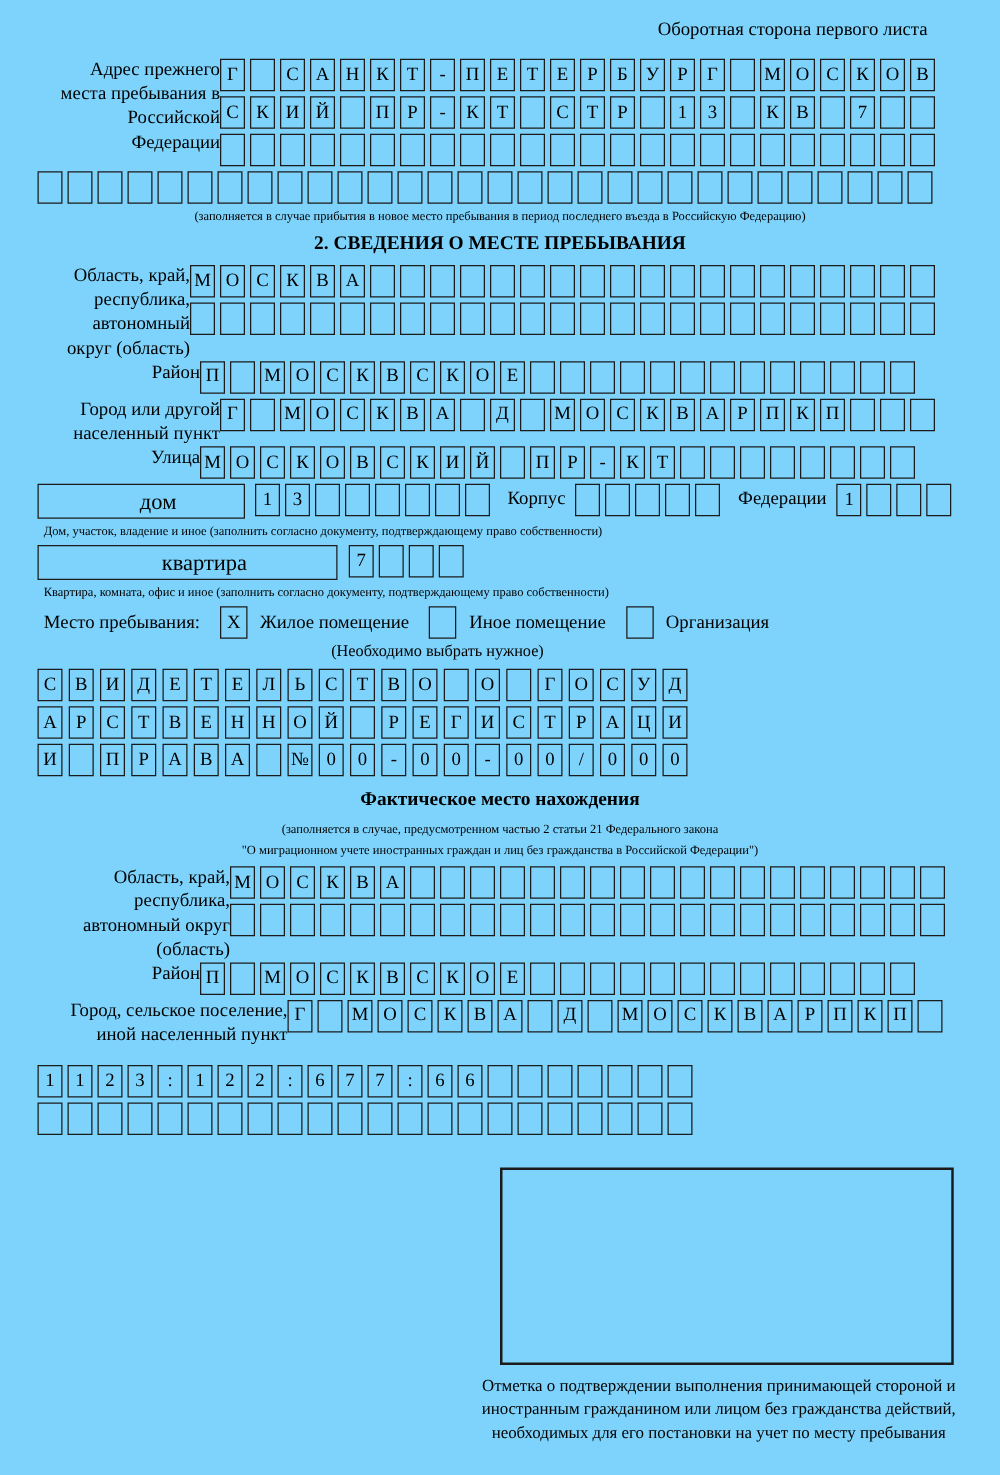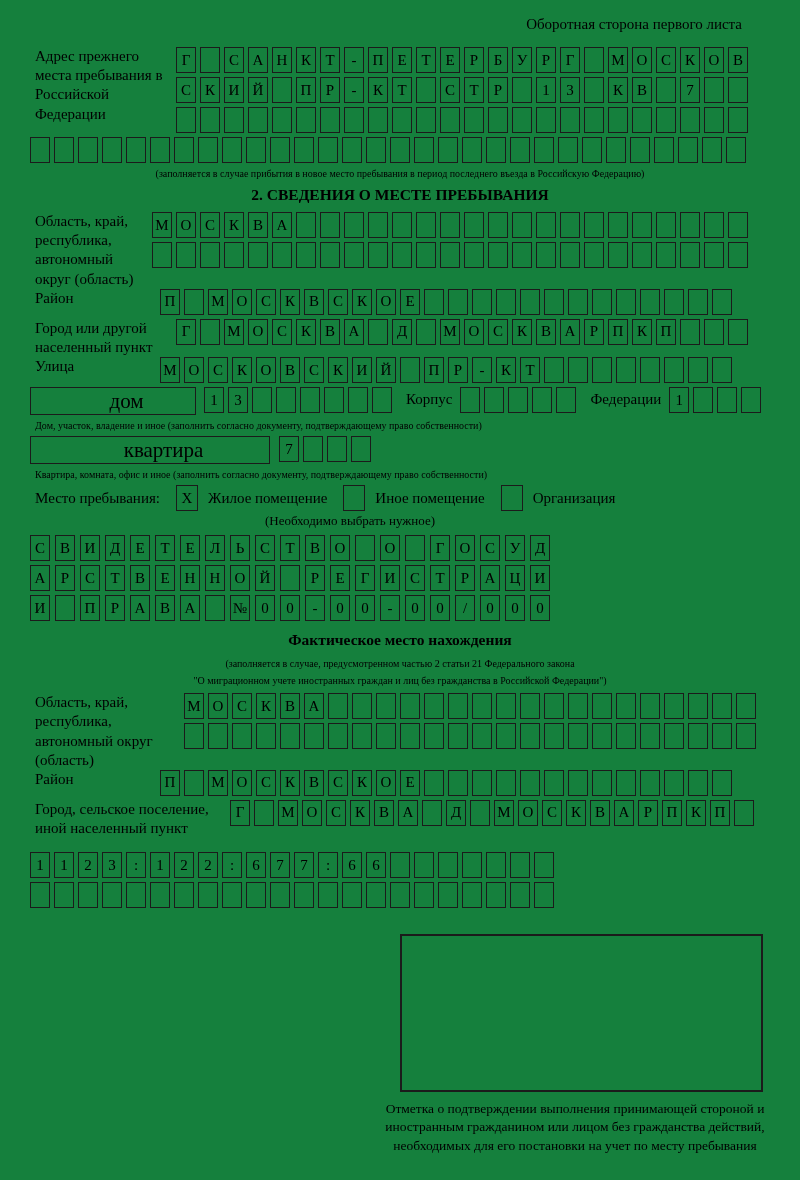--- a/index.html
+++ b/index.html
@@ -1,37 +1,37 @@
 <!DOCTYPE html>
 <html><head>
 <meta charset="utf-8">
 <style>
   * { margin:0; padding:0; box-sizing:border-box; }
   body { background:#ffffff; color:#000; font-family:"Liberation Serif","DejaVu Serif",serif; }
-  .sheet { width:800px; height:1180px; padding:16px 30px 0 30px; overflow:hidden; background:#15803d; }
+  .sheet { width:800px; height:1180px; padding:16px 30px 0 30px; overflow:hidden; background:#7dd3fc; }
 
   .top-note { text-align:right; font-size:15px; padding-right:28px; margin-bottom:14px; }
 
-  .frow { display:flex; align-items:flex-start; }
+  .frow { display:flex; align-items:flex-start;text-align:right; }
   .label { font-size:15px; line-height:1.28; flex-shrink:0; padding-left:5px; }
   .w122 { width:122px; } .w130 { width:130px; } .w146 { width:146px; }
   .w154 { width:154px; } .w200 { width:200px; }
 
   .cellrow { display:flex; margin-bottom:4px; }
   .cell { width:20px; height:26px; border:1.5px solid #1b1b1b; margin-right:4px;
           display:flex; align-items:center; justify-content:center;
           font-size:15px; line-height:1; flex-shrink:0; }
   .gap5 .cell { margin-right:5px; }
 
   .caption { font-size:10px; line-height:1.3; padding-left:5px; margin-bottom:4px; }
   .center { text-align:center; padding-left:0; }
   .section-title { text-align:center; font-weight:bold; font-size:15.5px; margin:6px 0 8px; }
 
   .labelbox { border:1.5px solid #1b1b1b; height:28px; display:flex; align-items:center;
-              justify-content:center; font-size:21px; flex-shrink:0;padding-left:27px; }
+              justify-content:center; font-size:18px; flex-shrink:0;padding-left:27px; }
   .dom-box { width:166px; margin-right:8px; }
   .kv-box { width:240px; margin-right:9px; }
   .inline-lbl { font-size:15px; margin:4px 8px 0 10px; white-space:nowrap; }
 
   .stay-row { display:flex; align-items:center; margin:4px 0 2px; }
   .stay-row .lbl { font-size:15px; padding-left:5px; white-space:nowrap; }
   .chk { width:22px; height:26px; border:1.5px solid #1b1b1b; margin-left:16px;
          display:flex; align-items:center; justify-content:center; font-size:15px; flex-shrink:0; }
   .chk-lbl { font-size:15px; margin-left:10px; white-space:nowrap; }
   .stay-note { font-size:13px; margin:0 0 6px 185px; width:270px; text-align:center; }

